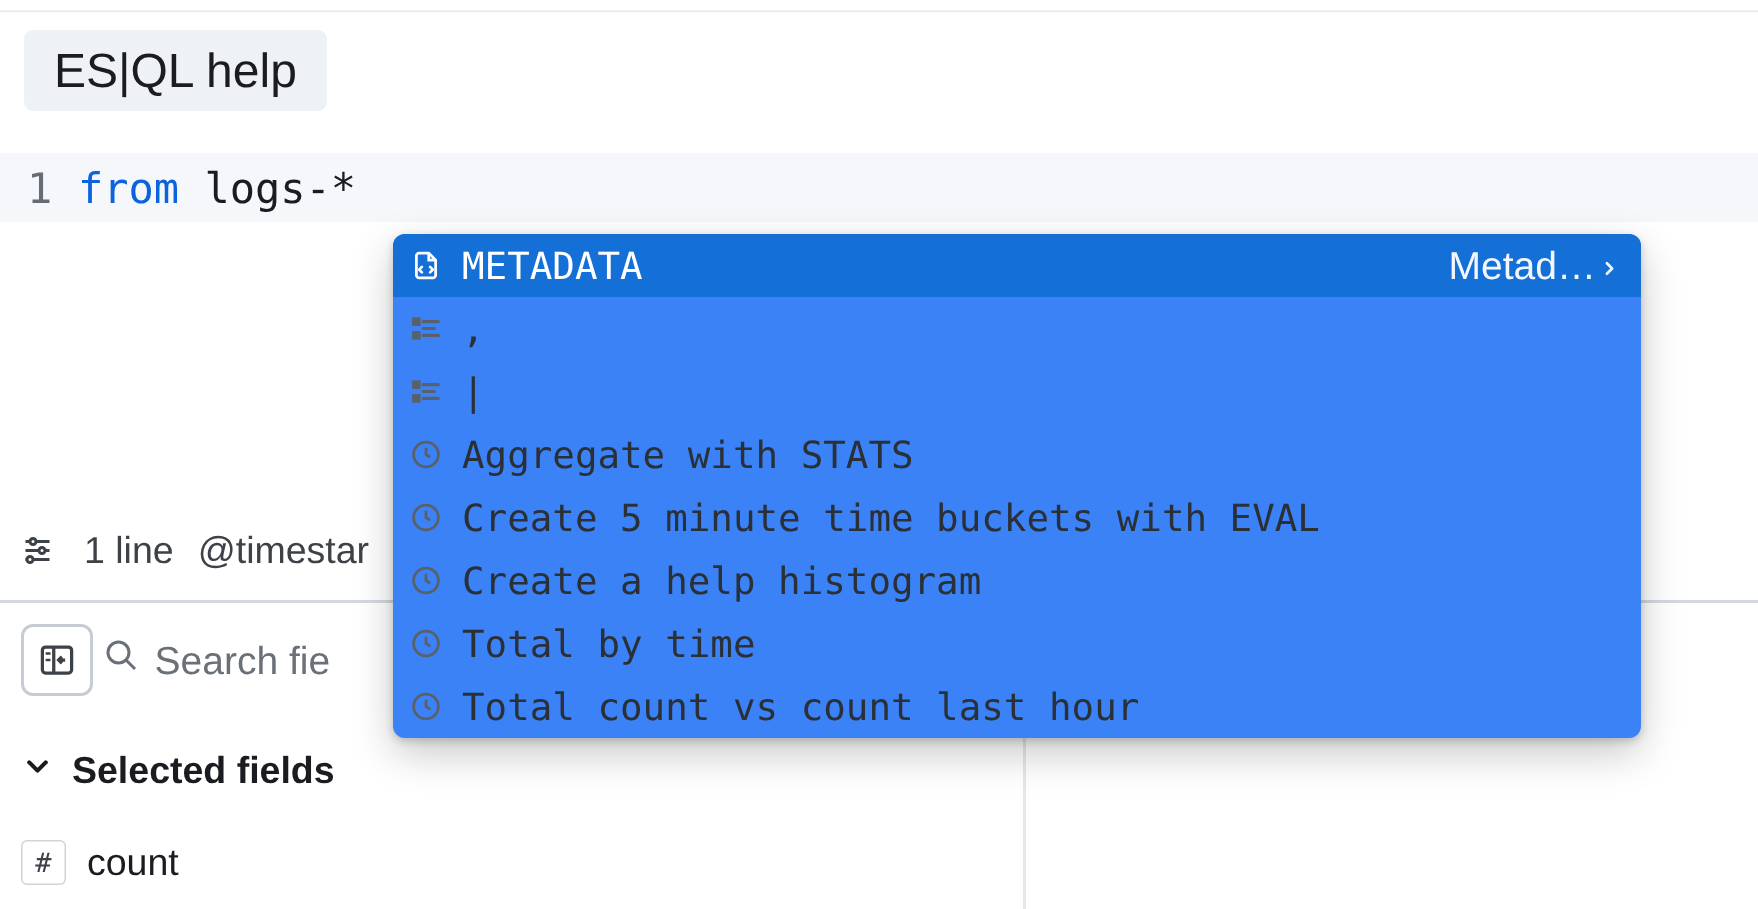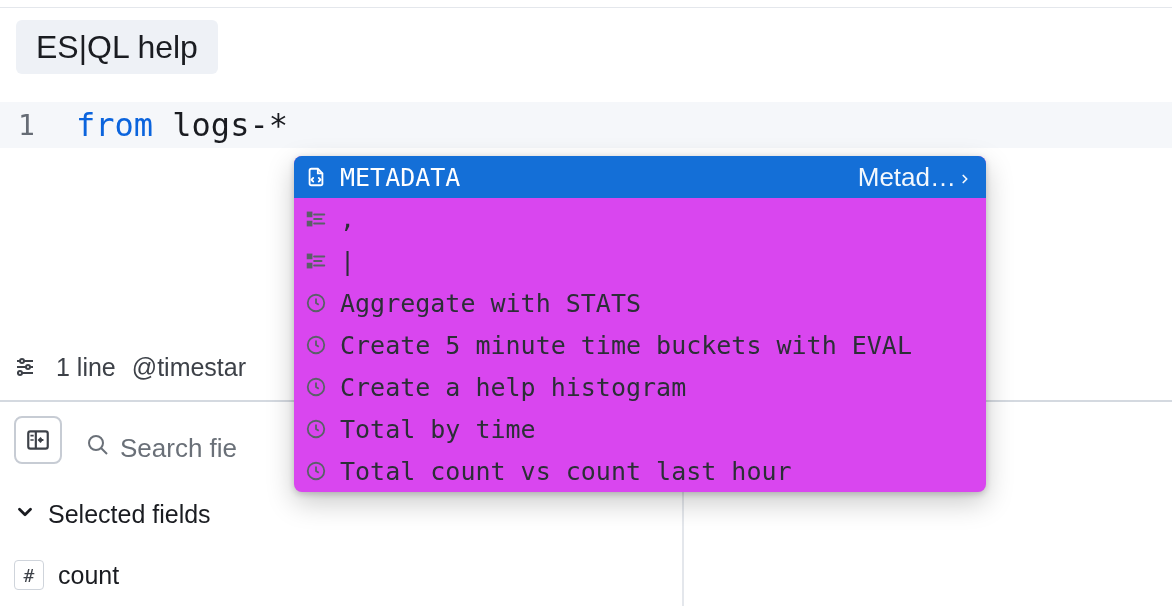--- a/index.html
+++ b/index.html
@@ -40,36 +40,34 @@
   .gutter-num {
     width: 40px;
     text-align: left;
     font-family: "Menlo","Consolas",monospace;
     font-size: 28px;
     color: #666c75;
     padding-left: 6px;
   }
   .code-content {
     font-family: "Menlo","Consolas",monospace;
-    font-size: 32px;
-    margin-left: 24px;
+    font-size: 28px;
   }
   .kw { color: #0b64dd; }
   .plain { color: #1a1c21; }
   .autocomplete {
     position: absolute;
     top: 54px;
     left: 262px;
-    width: 692px;
-    background: #d946ef;
+    width: 832px;
+    background: #3b82f6;
     border-radius: 8px;
     box-shadow: 0 10px 28px rgba(0,0,0,0.22), 0 2px 6px rgba(0,0,0,0.18);
     overflow: hidden;
     z-index: 20;
-    margin-left: 32px;
   }
   .ac-row {
     display: flex;
     align-items: center;
     height: 42px;
     padding: 0 14px 0 10px;
     font-family: "Menlo","Consolas",monospace;
     font-size: 25px;
     color: #2b2f36;
     cursor: pointer;
@@ -107,22 +105,22 @@
     top: 400px;
     left: 0;
     right: 0;
     border-top: 2px solid #d4d9e0;
   }
   .search-row {
     position: absolute;
     top: 416px;
     left: 14px;
     display: flex;
-    align-items: flex-end;
-    gap: 24px;
+    align-items: center;
+    gap: 7px;
   }
   .toggle-btn {
     width: 48px;
     height: 48px;
     border: 2px solid #c7ccd4;
     border-radius: 8px;
     display: flex;
     align-items: center;
     justify-content: center;
     background: #fff;
@@ -136,21 +134,21 @@
     color: #6a7078;
   }
   .selected-fields {
     position: absolute;
     top: 500px;
     left: 14px;
     display: flex;
     align-items: center;
     gap: 12px;
     font-size: 25px;
-    font-weight: 400;
+    font-weight: 700;
     color: #1a1c21;
     cursor: pointer;
   }
   .field-row {
     position: absolute;
     top: 560px;
     left: 14px;
     display: flex;
     align-items: center;
     gap: 14px;

